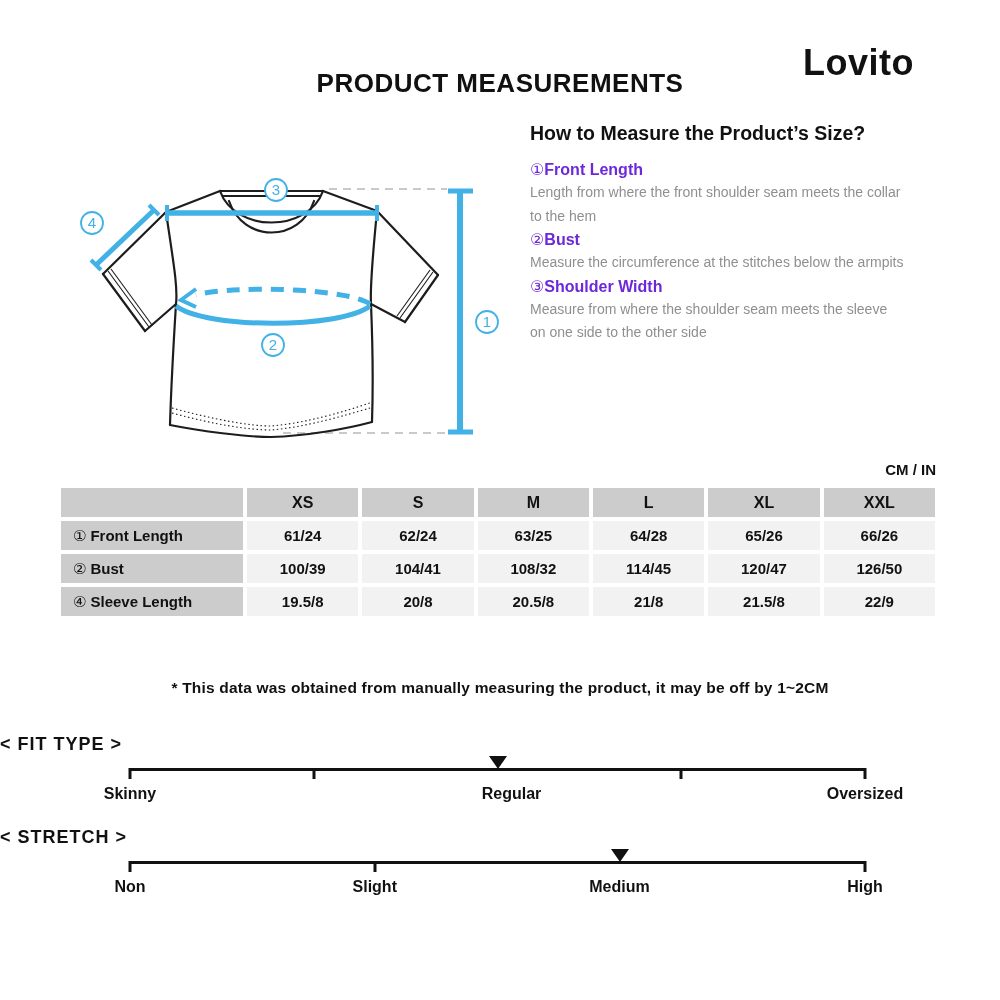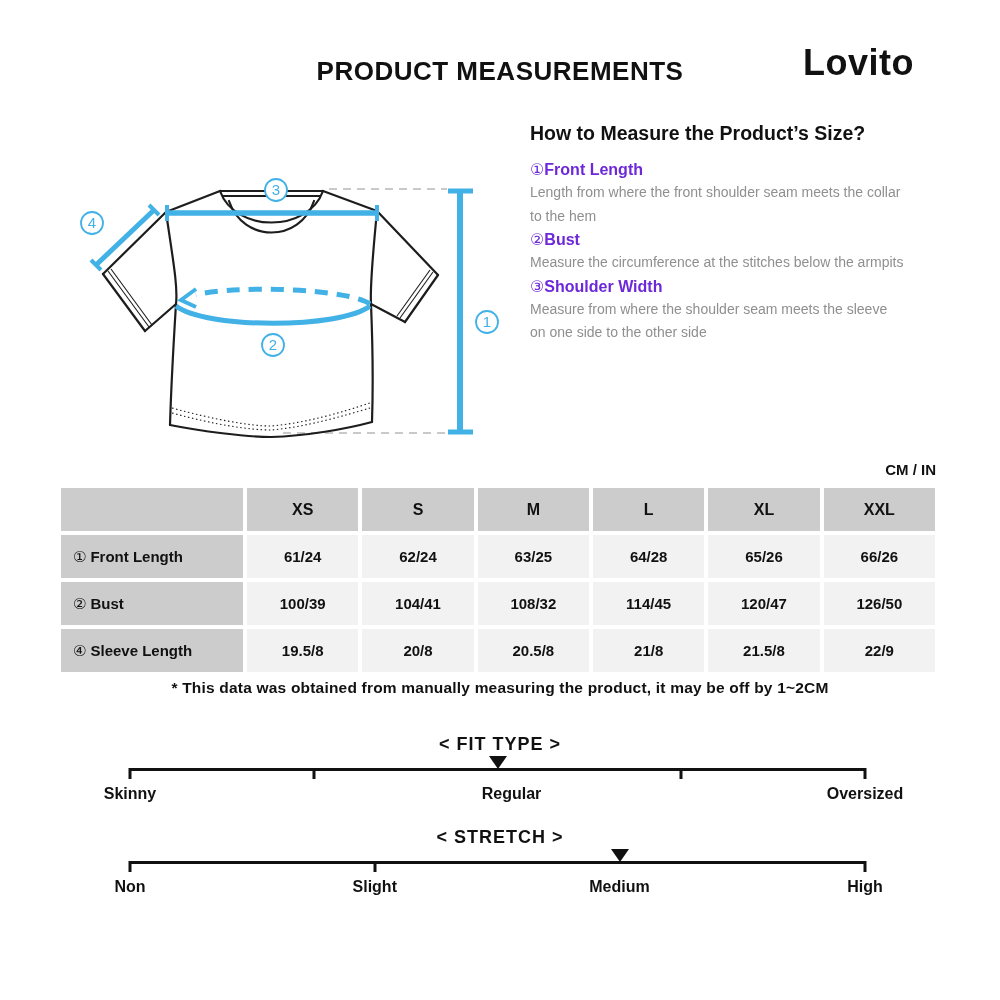--- a/index.html
+++ b/index.html
@@ -1,45 +1,45 @@
 <!DOCTYPE html>
 <html><head>
 <meta charset="utf-8">
 <style>
   html,body{margin:0;padding:0;background:#fff;}
   body{width:1000px;height:1000px;position:relative;font-family:"Liberation Sans","DejaVu Sans",sans-serif;color:#111;}
   .page{position:absolute;top:0;left:0;width:1000px;height:1000px;background:#fff;overflow:hidden;}
 
-  .title{position:absolute;top:56px;left:0;right:0;text-align:center;font-size:26px;font-weight:700;letter-spacing:.5px;}
+  .title{position:absolute;top:68px;left:0;right:0;text-align:center;font-size:26px;font-weight:700;letter-spacing:.5px;}
   .brand{position:absolute;top:42px;left:803px;font-size:36px;font-weight:700;letter-spacing:.5px;}
 
   .diagram{position:absolute;left:50px;top:140px;width:470px;height:340px;}
 
   .howto{position:absolute;left:530px;top:122px;width:376px;}
   .howto-heading{font-size:19.5px;font-weight:700;margin:0 0 13px 0;}
   .hlabel{font-size:16px;font-weight:700;line-height:23px;color:#6d28d9;}
   .hnum{font-weight:400;font-size:16px;}
   .hdesc{font-size:14px;font-weight:400;color:#8f8f8f;line-height:23.5px;}
 
   .unit{position:absolute;top:461px;right:64px;font-size:15px;font-weight:700;}
 
   table.meas{position:absolute;left:57px;top:484px;width:882px;border-collapse:separate;border-spacing:4px;table-layout:fixed;}
-  table.meas th,table.meas td{height:27px;padding:8px;font-size:15px;font-weight:700;text-align:center;vertical-align:middle;}
+  table.meas th,table.meas td{height:27px;padding:1px;font-size:15px;font-weight:700;text-align:center;vertical-align:middle;}
   table.meas thead th{background:#cccccc;font-size:16px;}
   table.meas th.corner{background:#cccccc;}
   table.meas tbody th{background:#cccccc;text-align:left;padding-left:12px;}
   table.meas tbody td{background:#f2f2f2;}
   .rownum{font-weight:400;margin-right:4px;}
 
   .disclaimer{position:absolute;top:679px;left:0;right:0;text-align:center;font-size:15.5px;font-weight:700;letter-spacing:.2px;}
 
   .scale-section{position:absolute;left:0;width:1000px;height:92px;}
   #scale-0{top:734px;}
   #scale-1{top:827px;}
-  .scale-title{text-align:center;font-size:18px;font-weight:700;letter-spacing:1px;}
+  .scale-title{text-align:left;font-size:18px;font-weight:700;letter-spacing:1px;}
   .scale-track{position:absolute;left:130px;top:34px;width:735px;height:46px;}
   .s-line{position:absolute;left:0;right:0;top:0;height:3px;background:#111;}
   .s-tick{position:absolute;top:0;width:3px;height:11px;background:#111;transform:translateX(-50%);}
   .s-marker{position:absolute;top:-12px;width:0;height:0;border-left:9px solid transparent;border-right:9px solid transparent;border-top:13px solid #111;transform:translateX(-50%);}
   .s-label{position:absolute;top:17px;transform:translateX(-50%);font-size:16px;font-weight:700;white-space:nowrap;}
 </style>
 </head>
 <body>
 
 <div class="page">

